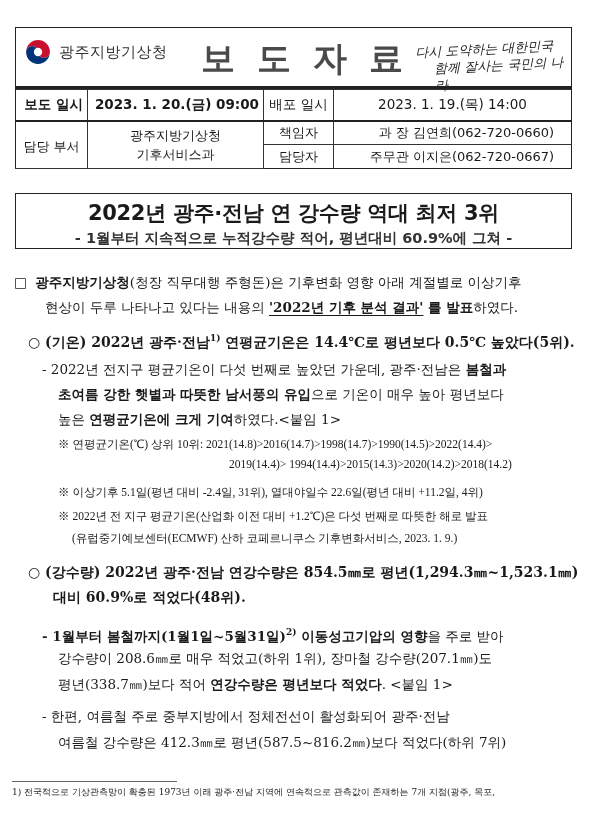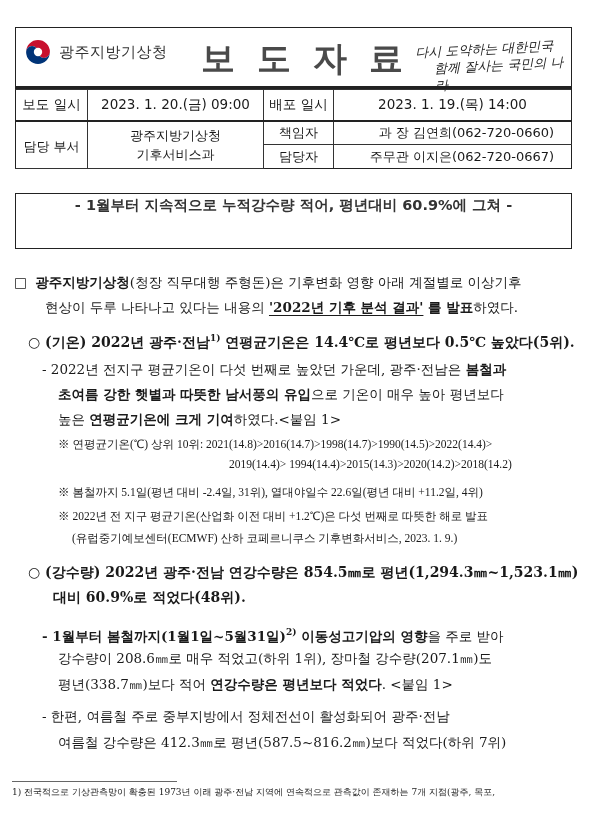--- a/index.html
+++ b/index.html
@@ -12,21 +12,21 @@
   .logo svg { width: 28px; height: 28px; }
   .logo-text { font-size: 15px; color: #333; margin-left: 7px; letter-spacing: 0.5px; }
   .banner-title { position: absolute; left: 185px; top: 8px; font-size: 34px; font-weight: bold; color: #4a4a4a; letter-spacing: 22px; }
   .slogan { position: absolute; left: 400px; top: 12px; font-family: "DejaVu Serif", serif; font-size: 13px; font-style: italic; color: #222; line-height: 17px; transform: rotate(-3deg); }
   .slogan .l2 { display: block; padding-left: 18px; }
 
   
   .info { position: absolute; left: 15px; top: 89px; width: 557px; border-collapse: collapse; font-size: 13px; }
   .info td { border: 1px solid #333; height: 24px; text-align: center; padding: 0 4px; white-space: nowrap; }
   .info tr.r1 td { border-bottom: 2.5px solid #222; height: 31px; font-size: 13.5px; }
-  .info .b { font-weight: normal; }
+  .info .b { font-weight: bold; text-align: right; }
   .info td.left { border-left: 1.5px solid #222; }
   .info td.right { border-right: 1.5px solid #222; }
   .info tr.last td { border-bottom: 1.5px solid #222; }
   .info .c-name { display: inline-block; width: 58px; text-align: right; }
 
   
   .title-box { position: absolute; left: 15px; top: 193px; width: 557px; height: 56px; border: 1.5px solid #222; text-align: center; }
   .title-main { font-size: 21px; font-weight: bold; margin-top: 5px; letter-spacing: -0.3px; }
   .title-sub { font-size: 14.5px; font-weight: bold; color: #333; margin-top: 2px; }
 
@@ -84,20 +84,21 @@
     <td>담당자</td>
     <td class="right">
       <span class="c-name">주무관</span>
       <span>이지은(062-720-0667)</span>
     </td>
   </tr>
 </tbody>
   </table>
 
 <div class="title-box">
+  <div class="title-main">2022년 광주·전남 연 강수량 역대 최저 3위</div>
   <div class="title-sub">- 1월부터 지속적으로 누적강수량 적어, 평년대비 60.9%에 그쳐 -</div>
 </div>
 
 <div class="body">
   <div class="p" style="left:14px;top:0">
     <span>□</span>&nbsp;
     <span class="strong">광주지방기상청</span><span>(청장 직무대행 주형돈)은</span><span> 기후변화 영향 아래 계절별로 이상기후</span>
   </div>
   <div class="p" style="left:45px;top:25px">
     <span>현상이 두루 나타나고 있다는 내용의 </span><span class="strong ul">'2022년 기후 분석 결과'</span><span class="strong"> 를 발표</span><span>하였다.</span>
@@ -116,21 +117,21 @@
   </div>
   <div class="p" style="left:58px;top:137px">
     <span>높은 </span><span class="strong">연평균기온에 크게 기여</span><span>하였다.&lt;붙임 1&gt;</span>
   </div>
 
   <div class="p note" style="left:58px;top:164px;line-height:20px">
     <span>※ 연평균기온(℃) 상위 10위:</span>
     <span>2021(14.8)&gt;2016(14.7)&gt;1998(14.7)&gt;1990(14.5)&gt;2022(14.4)&gt;</span>
   </div>
   <div class="p note" style="left:229px;top:184px;line-height:20px">2019(14.4)&gt; 1994(14.4)&gt;2015(14.3)&gt;2020(14.2)&gt;2018(14.2)</div>
-  <div class="p note" style="left:58px;top:212px;line-height:20px">※ 봄철까지 5.1일(평년 대비 -2.4일, 31위), 열대야일수 22.6일(평년 대비 +11.2일, 4위)</div>
+  <div class="p note" style="left:58px;top:212px;line-height:20px">※ 이상기후 5.1일(평년 대비 -2.4일, 31위), 열대야일수 22.6일(평년 대비 +11.2일, 4위)</div>
   <div class="p note" style="left:58px;top:236px;line-height:20px">※ 2022년 전 지구 평균기온(산업화 이전 대비 +1.2℃)은 다섯 번째로 따뜻한 해로 발표</div>
   <div class="p note" style="left:72px;top:258px;line-height:20px">(유럽중기예보센터(ECMWF) 산하 코페르니쿠스 기후변화서비스, 2023. 1. 9.)</div>
 
   <div class="p strong" style="left:28px;top:290px;font-size:14px">
     <span>○</span>
     <span>(강수량) 2022년 광주·전남 연강수량은 854.5㎜로 평년(1,294.3㎜~1,523.1㎜)</span>
   </div>
   <div class="p strong" style="left:53px;top:315px;font-size:14px">대비 60.9%로 적었다(48위).</div>
 
   <div class="p" style="left:42px;top:350px">

